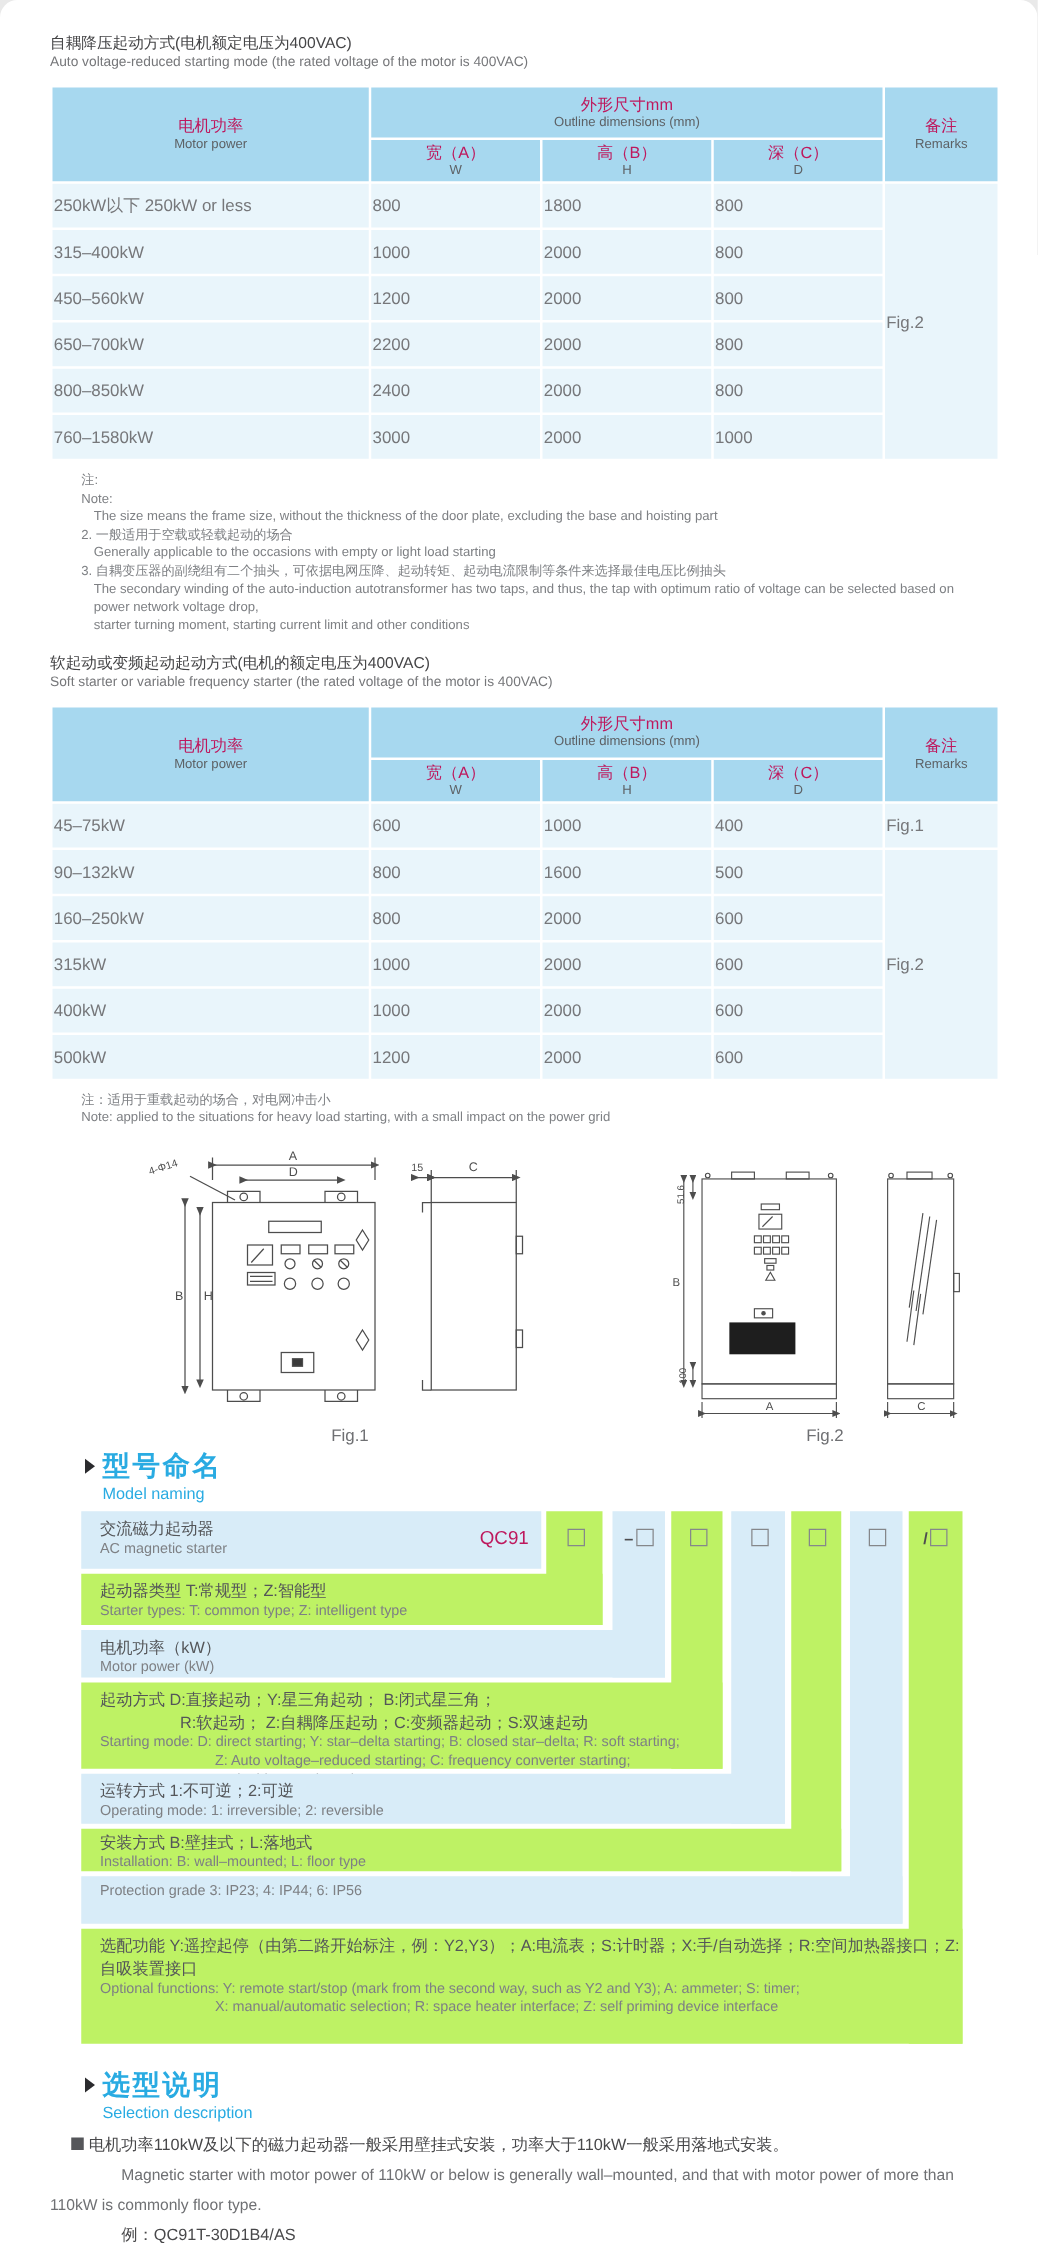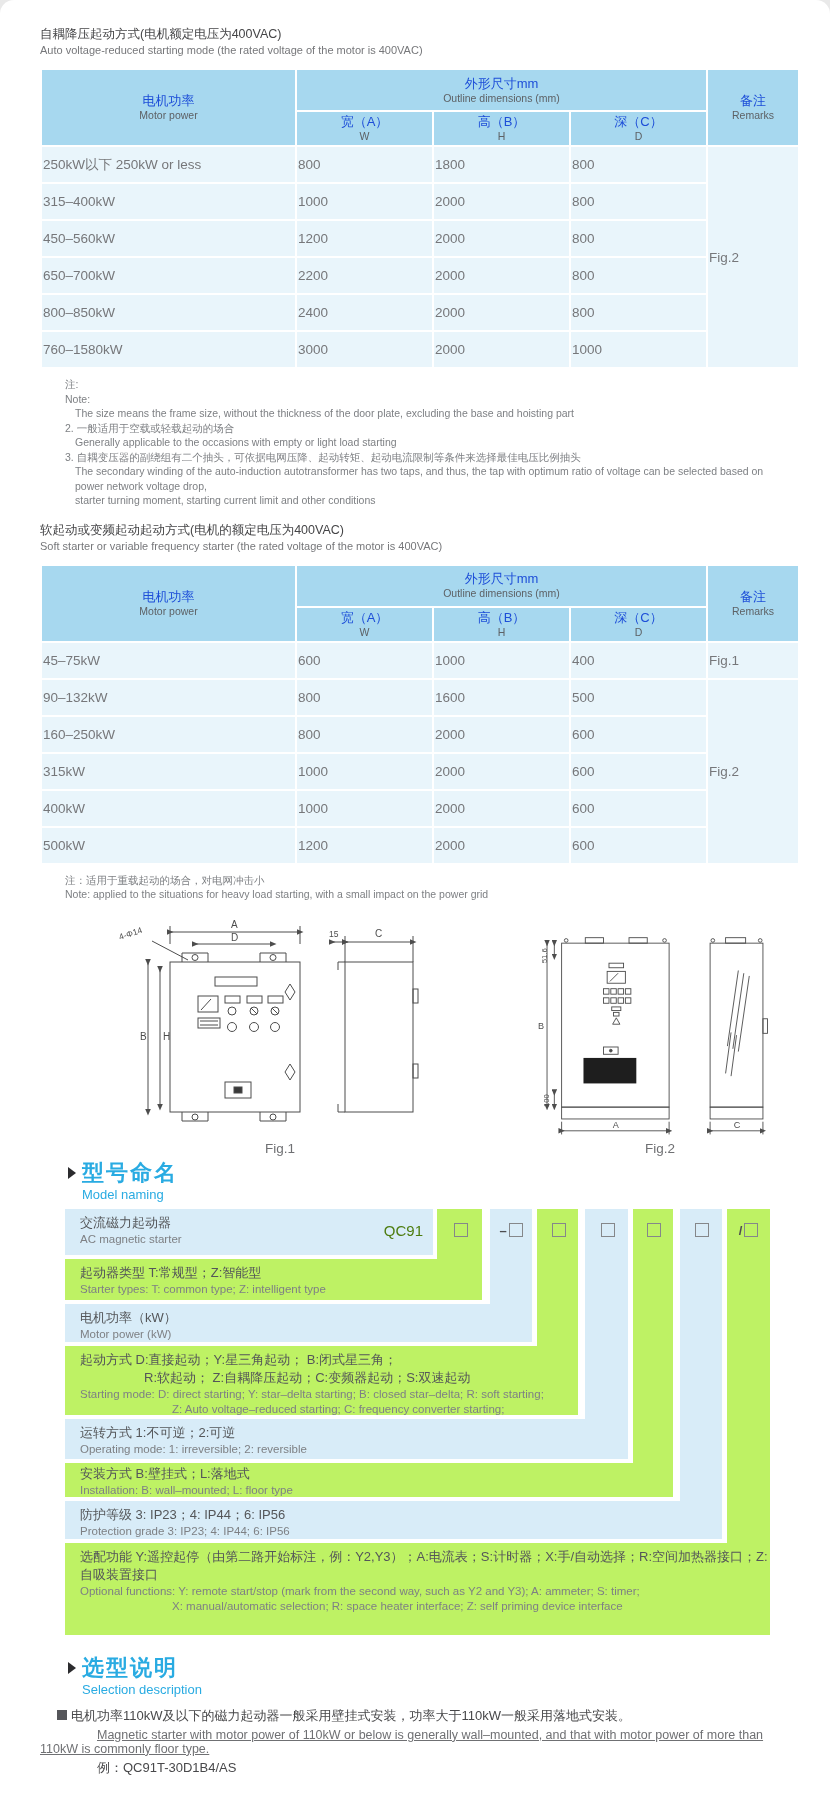--- a/index.html
+++ b/index.html
@@ -11,21 +11,21 @@
   }
   .inner{padding:26px 38px 0 40px;}
   .title-zh{font-size:12.5px;color:#454547;line-height:17px;}
   .title-en{font-size:11px;color:#76777a;line-height:15px;}
   .title-block{margin-bottom:10px;}
 
   
   table.dim-table{border-collapse:separate;border-spacing:2px;table-layout:fixed;width:752px;}
   table.dim-table th{background:#a7d8ef;font-weight:normal;padding:2px 0;}
   table.dim-table td{background:#e9f5fb;text-align:left;height:33px;font-size:13.5px;color:#76777a;}
-  table.dim-table .hzh{font-size:13px;color:#1d4ed8;line-height:16px;}
+  table.dim-table .hzh{font-size:13px;color:#be185d;line-height:16px;}
   table.dim-table .hen{font-size:10.5px;color:#5d6165;line-height:13px;}
   table.dim-table thead tr.r1 th{height:36px;}
   table.dim-table thead tr.r2 th{height:28px;}
   td.remark-cell{font-size:12.5px;color:#76777a;}
 
   
   .notes{margin:8px 0 0 25px;font-size:10.5px;color:#7e8084;line-height:14.5px;}
   .notes .ind{margin-left:10px;}
   .sect-gap{margin-top:14px;}
 
@@ -46,30 +46,30 @@
   
   .naming{position:relative;margin:6px 0 0 25px;width:705px;height:426px;font-size:11.5px;}
   .nstripe{position:absolute;top:0;}
   .nrow{position:absolute;left:0;padding:5px 0 0 15px;box-sizing:border-box;}
   .c-blue{background:#d8ecf8;}
   .c-gray{background:#bef264;}
   .nrow .zh{font-size:13px;color:#545659;line-height:18px;}
   .nrow .en{font-size:11.5px;color:#7e8084;line-height:15px;}
   .nrow .ind1{margin-left:64px;}
   .nrow .ind2{margin-left:92px;}
-  .code{position:absolute;right:10px;top:13px;font-size:15px;color:#4d7c0f;}
+  .code{position:absolute;right:10px;top:13px;font-size:15px;color:#be185d;}
   .boxslot{position:absolute;top:14px;display:flex;align-items:center;justify-content:center;}
   .sq{display:inline-block;width:12px;height:12px;border:1.5px solid #85878a;background:transparent;}
   .pfx{font-size:13px;color:#4d4d4f;font-weight:bold;margin-right:2px;}
 
   
   .sel-body{margin-top:6px;font-size:13px;color:#48484a;}
   .sel-line{line-height:24px;}
   .bullet-sq{display:inline-block;width:10px;height:10px;background:#55565a;margin:0 4px 0 17px;}
-  .sel-en{color:#6f7073;font-size:12.5px;margin-left:0;text-indent:57px;line-height:14px;text-decoration:underline;}
+  .sel-en{color:#6f7073;font-size:12.5px;margin-left:0;text-indent:57px;line-height:24px;}
   .sel-ind{margin-left:57px;}
 </style>
 </head>
 <body>
 
 <div class="page">
 <div class="inner">
 
   <div class="title-block">
     <div class="title-zh">自耦降压起动方式(电机额定电压为400VAC)</div>
@@ -465,21 +465,20 @@
     </div>
     <div class="nrow c-blue" style="top:210px;height:40px;width:563px;">
       <div class="zh">运转方式 1:不可逆；2:可逆</div>
       <div class="en">Operating mode: 1: irreversible; 2: reversible</div>
     </div>
     <div class="nrow c-gray" style="top:254px;height:34px;padding-top:2px;width:608px;">
       <div class="zh">安装方式 B:壁挂式；L:落地式</div>
       <div class="en">Installation: B: wall–mounted;  L: floor type</div>
     </div>
     <div class="nrow c-blue" style="top:292px;height:38px;width:657px;">
-      <div class="zh">防护等级  3: IP23；4: IP44；6: IP56</div>
       <div class="en">Protection grade  3: IP23;  4: IP44;  6: IP56</div>
     </div>
     <div class="nrow c-gray" style="top:334px;height:92px;width:705px;">
       <div class="zh">选配功能  Y:遥控起停（由第二路开始标注，例：Y2,Y3）；A:电流表；S:计时器；X:手/自动选择；R:空间加热器接口；Z:自吸装置接口</div>
       <div class="en">Optional functions: Y: remote start/stop (mark from the second way, such as Y2 and Y3); A: ammeter; S: timer;</div>
       <div class="en ind2">X: manual/automatic selection; R: space heater interface; Z: self priming device interface</div>
     </div>
   </div>
 
   <div class="sec-head" style="margin-top:20px;">

